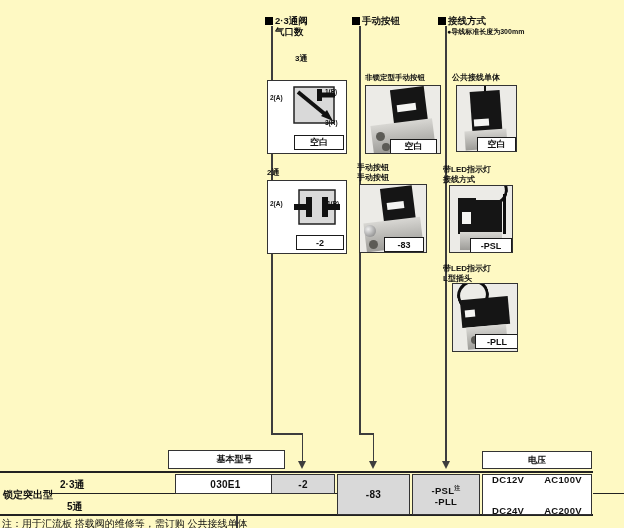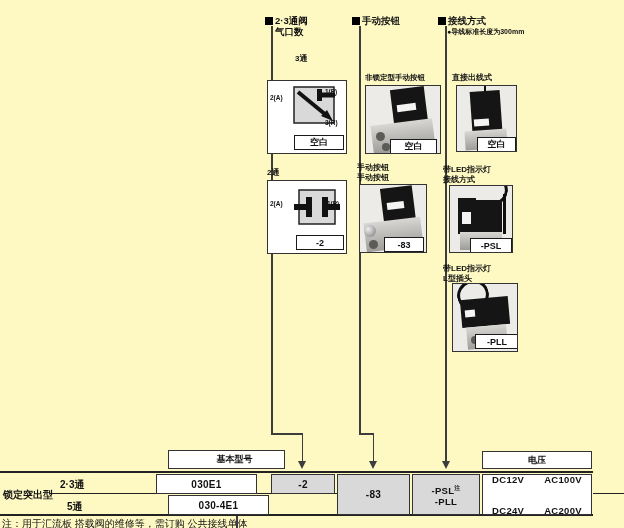--- a/index.html
+++ b/index.html
@@ -138,21 +138,21 @@
   </div>
   <div class="photo" style="left:359px;top:184px;width:66px;height:67px;">
     <div class="ph ph-sol" style="left:22px;top:2px;width:32px;height:36px;transform:rotate(-7deg);"></div>
     <div class="ph ph-win" style="left:27px;top:17px;width:17px;height:7px;transform:rotate(-7deg);"></div>
     <div class="ph ph-base" style="left:5px;top:35px;width:57px;height:29px;transform:rotate(-7deg);"></div>
     <div class="ph ph-btn" style="left:4px;top:40px;width:12px;height:12px;"></div>
     <div class="ph ph-hole" style="left:9px;top:55px;width:9px;height:9px;"></div>
     <div class="code-box" style="left:24px;top:52px;width:38px;height:13px;">-83</div>
   </div>
 
-  <div class="opt-label" style="left:452px;top:73px;">直接出线式</div>
+  <div class="opt-label" style="left:452px;top:73px;">公共接线单体</div>
   <div class="photo" style="left:456px;top:85px;width:59px;height:65px;">
     <div class="ph ph-wire" style="left:27px;top:0;width:2px;height:8px;"></div>
     <div class="ph ph-sol" style="left:14px;top:5px;width:30px;height:40px;transform:rotate(-4deg);"></div>
     <div class="ph ph-win" style="left:17px;top:33px;width:15px;height:7px;transform:rotate(-4deg);"></div>
     <div class="ph ph-base" style="left:8px;top:44px;width:42px;height:19px;transform:rotate(-4deg);"></div>
     <div class="code-box" style="left:20px;top:51px;width:37px;height:13px;">空白</div>
   </div>
 
   <div class="opt-label" style="left:443px;top:165px;">
     <div>带LED指示灯</div>
@@ -186,23 +186,22 @@
 
   <div class="rule" style="left:0;top:471px;width:593px;height:2px;"></div>
   <div class="rule" style="left:0;top:514px;width:593px;height:2px;"></div>
   <div class="rule" style="left:50px;top:493px;width:288px;height:1px;"></div>
   <div class="rule" style="left:593px;top:493px;width:31px;height:1px;"></div>
 
   <div class="row-label" style="left:3px;top:488px;">锁定突出型</div>
   <div class="row-label" style="left:60px;top:478px;">2·3通</div>
   <div class="row-label" style="left:67px;top:500px;">5通</div>
 
-  <div class="cell" style="left:156px;top:474px;width:99px;height:18px;">030E1</div>
+  <div class="cell" style="left:175px;top:474px;width:99px;height:18px;">030E1</div>
   <div class="cell gray" style="left:271px;top:474px;width:62px;height:18px;">-2</div>
-  <div class="cell" style="left:168px;top:495px;width:99px;height:18px;">030-4E1</div>
 
   <div class="cell gray" style="left:337px;top:474px;width:71px;height:39px;">-83</div>
 
   <div class="cell gray" style="left:412px;top:474px;width:66px;height:39px;">
     <div class="psl-lines">
       <div><span>-PSL</span><span class="sup">注</span></div>
       <div><span>-PLL</span></div>
     </div>
   </div>
 

